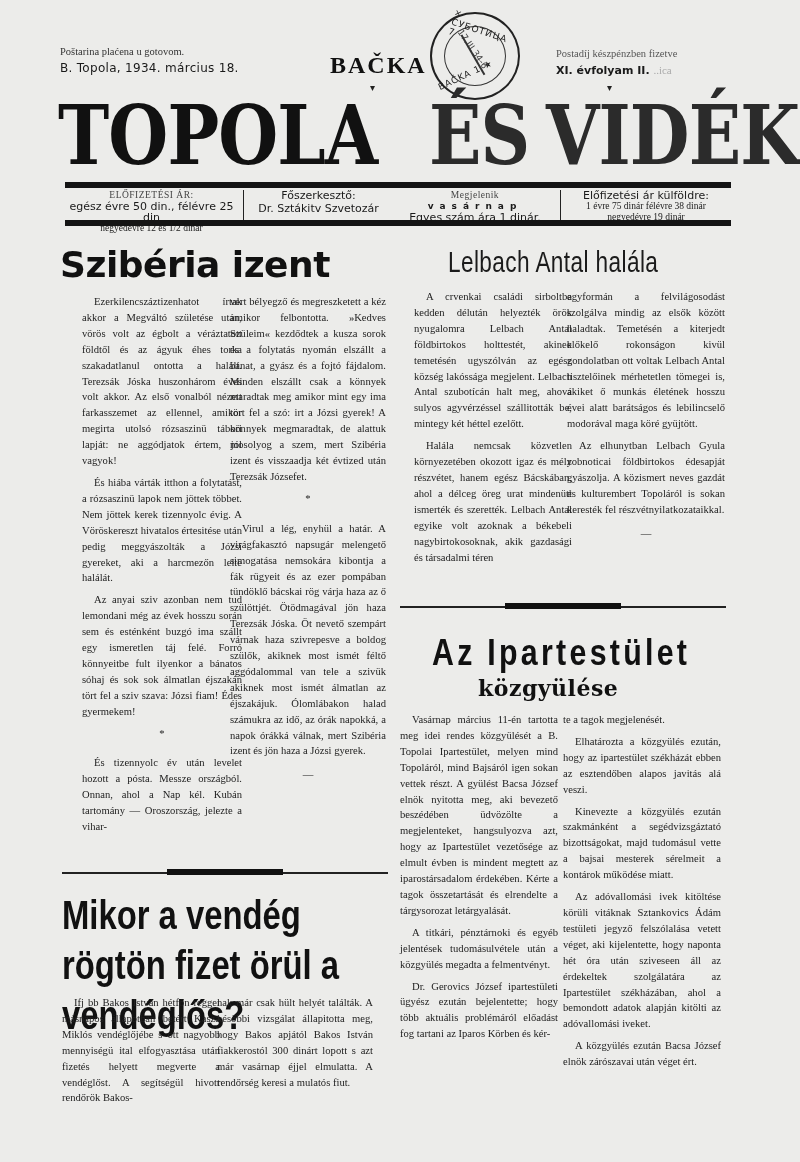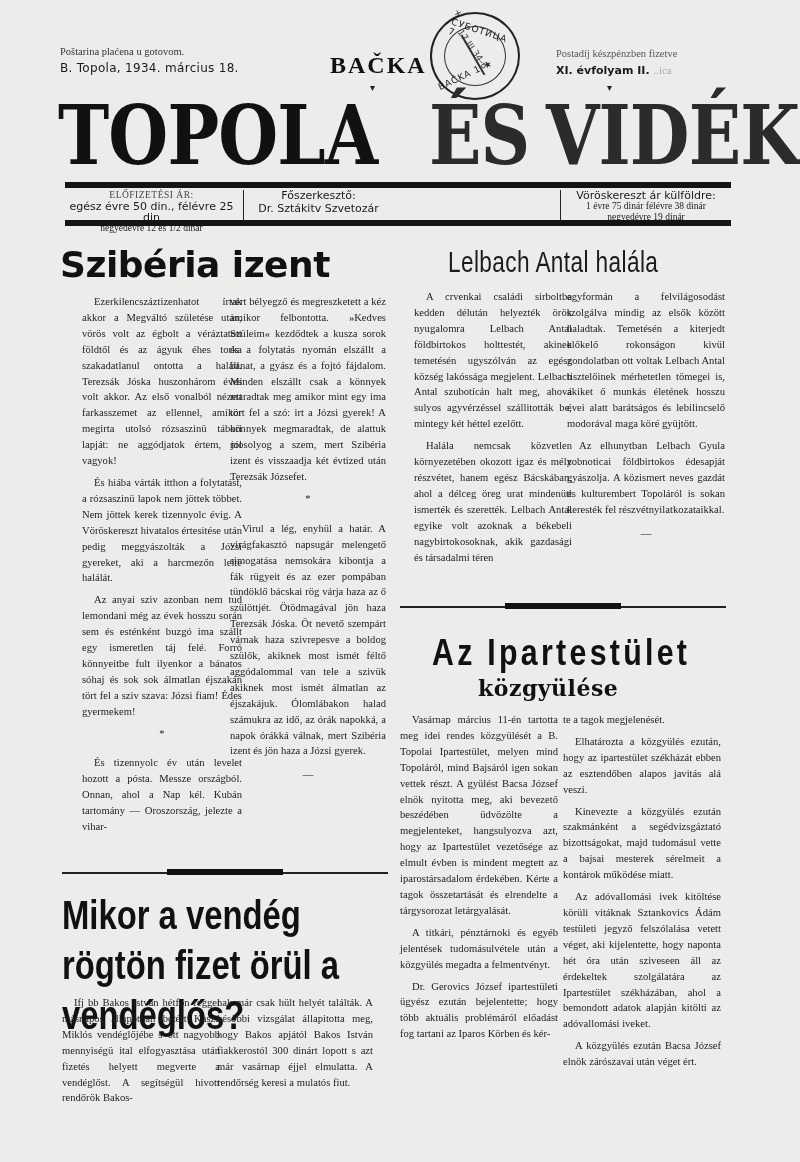--- a/index.html
+++ b/index.html
@@ -116,22 +116,27 @@
   <div class="bar bar-top"></div>
   <div class="cell c1">
     <div class="h">ELŐFIZETÉSI ÁR:</div>
     <div class="b">egész évre 50 din., félévre 25 din</div>
     <div>negyedévre 12 és 1/2 dinár</div>
   </div>
   <div class="cell c2">
     <div class="b">Főszerkesztő:</div>
     <div class="big">Dr. Sztákitv Szvetozár</div>
   </div>
+  <div class="cell c3">
+    <div class="h">Megjelenik</div>
+    <div class="spaced">vasárnap</div>
+    <div class="b">Egyes szám ára 1 dinár.</div>
+  </div>
   <div class="cell c4">
-    <div class="b">Vöröskereszt ár külföldre:</div>
+    <div class="b">Előfizetési ár külföldre:</div>
     <div>1 évre 75 dinár félévre 38 dinár</div>
     <div>negyedévre 19 dinár</div>
   </div>
   <div class="bar bar-bot"></div>
 </div>
 
 <div class="abs hl-sziberia">Szibéria izent</div>
 <div class="col s1">
   <p>Ezerkilencszáztizenhatot írtak akkor a Megváltó születése után, vörös volt az égbolt a véráztatott földtől és az ágyuk éhes torka szakadatlanul ontotta a halált. Terezsák Jóska huszonhárom éves volt akkor. Az első vonalból nézett farkasszemet az ellennel, amikor megirta utolsó rózsaszinü tábori lapját: ne aggódjatok értem, jól vagyok!</p>
   <p>És hiába várták itthon a folytatást, a rózsaszinü lapok nem jöttek többet. Nem jöttek kerek tizennyolc évig. A Vöröskereszt hivatalos értesitése után pedig meggyászolták a Józsi gyereket, aki a harcmezőn lelte halálát.</p>

